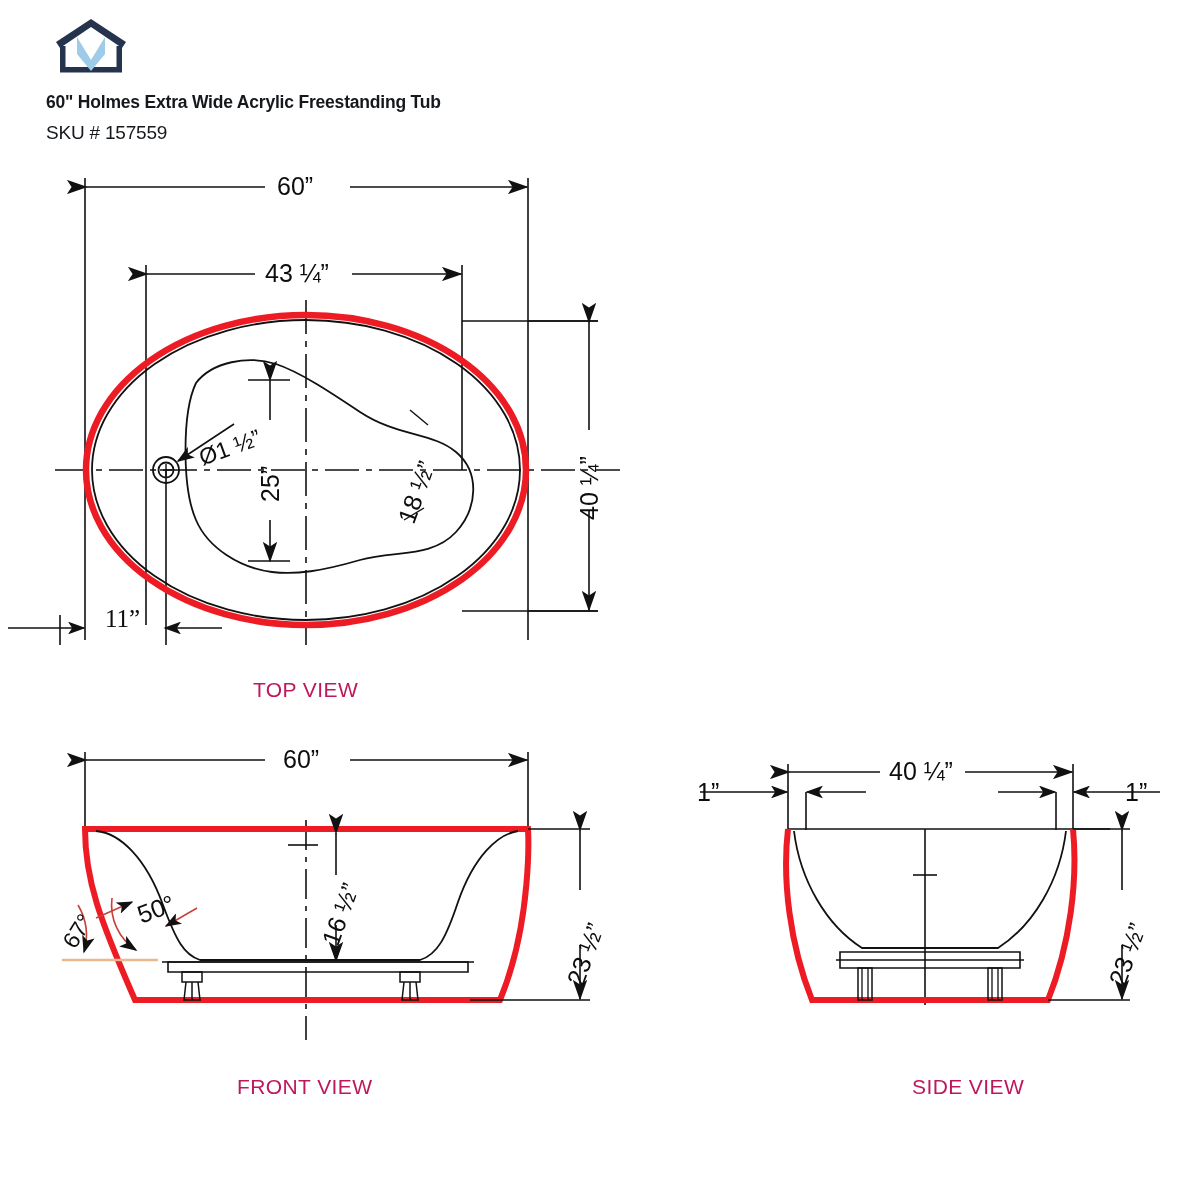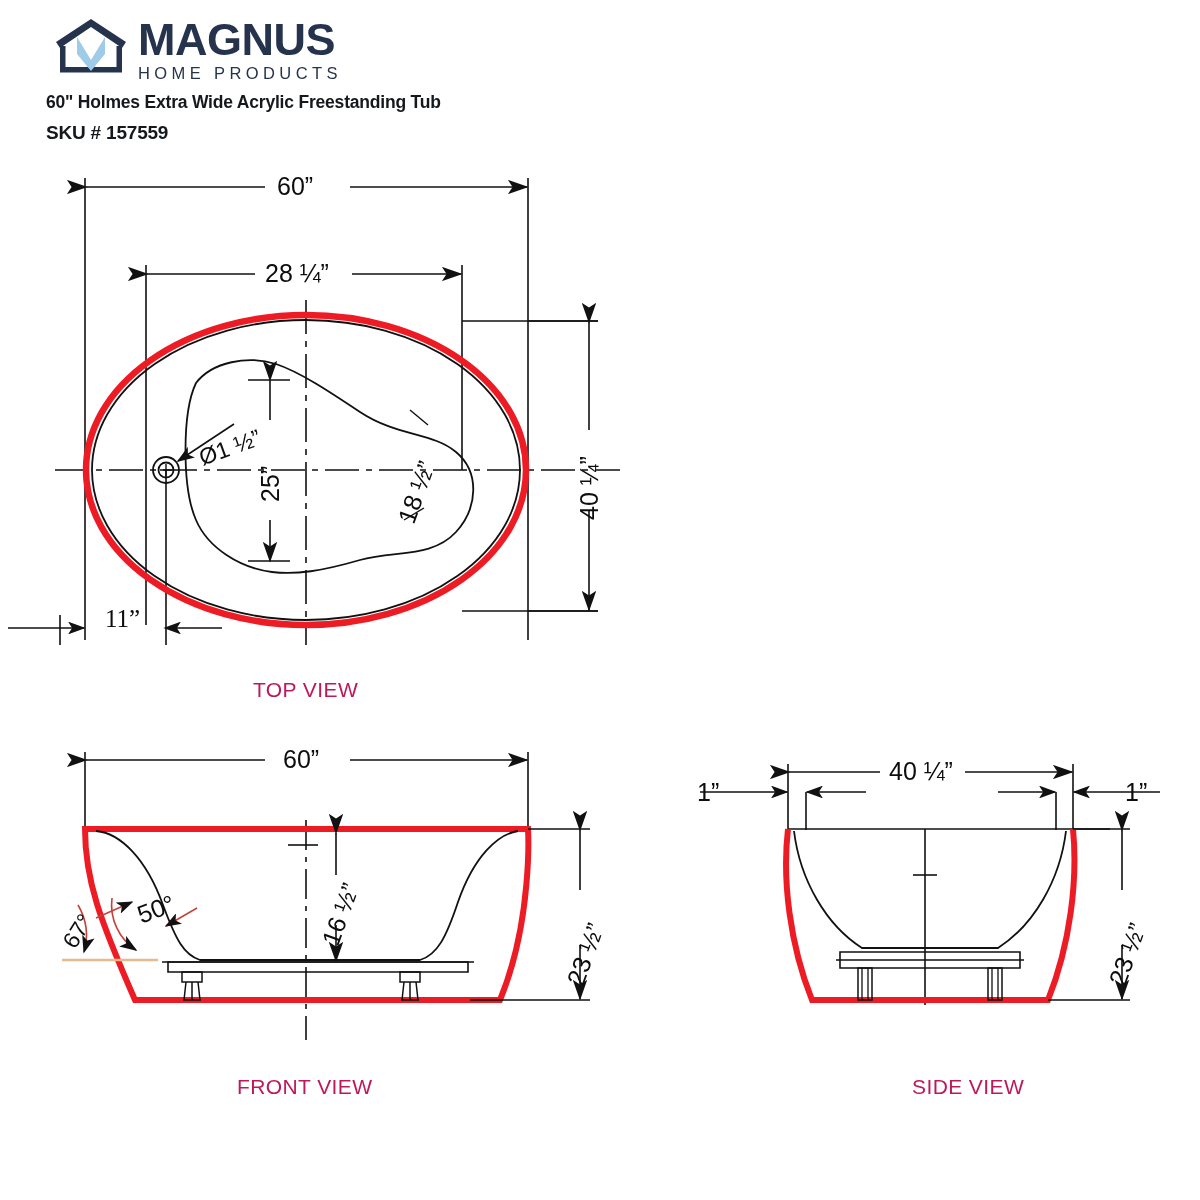--- a/index.html
+++ b/index.html
@@ -69,21 +69,21 @@
     font-weight: bold;
     color: #15181c;
     letter-spacing: -0.2px;
     white-space: nowrap;
   }
   .prod-sku {
     position: absolute;
     left: 46px;
     top: 122px;
     font-size: 19px;
-    font-weight: bold;
+    font-weight: normal;
     color: #15181c;
     letter-spacing: -0.2px;
     white-space: nowrap;
   }
 
   
   .draw-layer {
     position: absolute;
     left: 0; top: 0;
     width: 1200px;
@@ -127,24 +127,20 @@
 
         <path d="M4 26 L39 3 L74 26 L70 32 L39 11 L8 32 Z" fill="#26334d"></path>
 
         <rect x="8" y="30" width="5.5" height="26" fill="#26334d"></rect>
         <rect x="64.5" y="30" width="5.5" height="26" fill="#26334d"></rect>
 
         <rect x="8" y="51" width="62" height="5.5" fill="#26334d"></rect>
 
         <path d="M25 21 L39 44 L53 21 L53 38 L39 55 L25 38 Z" fill="#9ecbe8"></path>
       </svg>
-      <div class="logo-text">
-        <span class="logo-word">MAGNUS</span>
-        <span class="logo-sub">HOME PRODUCTS</span>
-      </div>
     </div>
 
     <div class="prod-title">60" Holmes Extra Wide Acrylic Freestanding Tub</div>
     <div class="prod-sku">SKU # 157559</div>
   </div>
 
   <svg class="draw-layer" viewBox="0 0 1200 1200">
     <defs>
       <marker id="ar" markerWidth="13" markerHeight="9" refX="12" refY="4.5" orient="auto">
         <path d="M0,0 L13,4.5 L0,9 L3,4.5 Z" fill="#111"></path>
@@ -308,21 +304,21 @@
         <line x1="1048" y1="1000" x2="1130" y2="1000"></line>
         <line x1="1122" y1="830" x2="1122" y2="890" marker-start="url(#ar)"></line>
         <line x1="1122" y1="945" x2="1122" y2="999" marker-end="url(#ar)"></line>
       </g>
     </g>
   </svg>
 
   <div class="draw-layer">
 
     <div class="dim" style="left:277px; top:174px;">60”</div>
-    <div class="dim" style="left:265px; top:261px;">28 ¼”</div>
+    <div class="dim" style="left:265px; top:261px;">43 ¼”</div>
     <div class="dim rot90" style="left:577px; top:520px;">40 ¼”</div>
     <div class="dim" style="left:105px; top:606px;font-family:Liberation Serif, serif;">11”</div>
     <div class="dim small rot20" style="left:196px; top:448px;">Ø1 ½”</div>
     <div class="dim rot90" style="left:258px; top:502px;">25”</div>
     <div class="dim rot70" style="left:394px; top:518px;">18 ½”</div>
 
     <div class="dim" style="left:283px; top:747px;">60”</div>
     <div class="dim rot70" style="left:318px; top:940px;">16 ½”</div>
     <div class="dim rot70" style="left:563px; top:980px;">23 ½”</div>
     <div class="dim small rot58" style="left:59px; top:940px;">67°</div>

